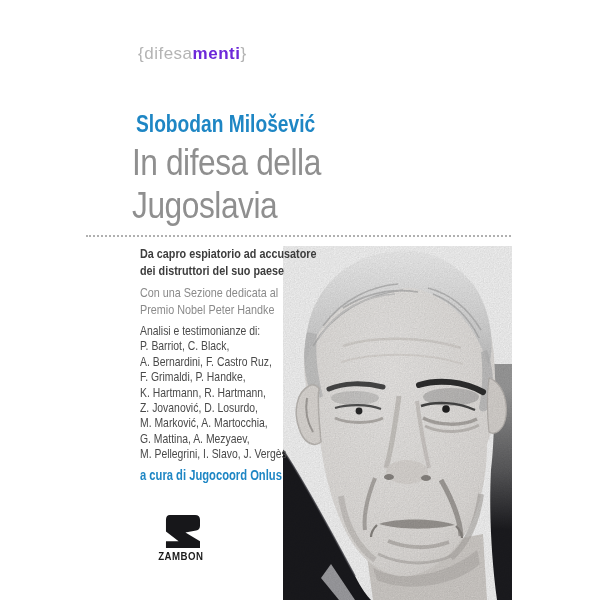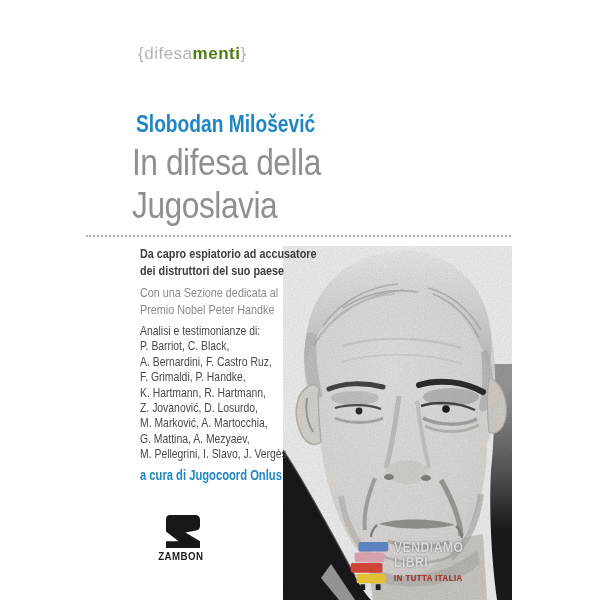--- a/index.html
+++ b/index.html
@@ -7,21 +7,21 @@
     position:relative;width:600px;height:600px;background:#ffffff;overflow:hidden;
     font-family:"Liberation Sans","DejaVu Sans",sans-serif;
   }
   .abs{position:absolute;}
   .sx80{transform:scaleX(0.80);transform-origin:0 0;}
   .sx88{transform:scaleX(0.88);transform-origin:0 0;}
 
   
   .series{left:138px;top:44px;font-size:17px;color:#9a9a9a;letter-spacing:.5px;white-space:nowrap;}
   .series .lt{color:#b4b4b4;}
-  .series .bd{color:#4d7c0f;font-weight:bold;}
+  .series .bd{color:#6d28d9;font-weight:bold;}
 
   
   .author{left:136px;top:110px;font-size:24px;font-weight:bold;color:#1e86c4;white-space:nowrap;}
   .title{left:132px;top:141px;font-size:36px;font-weight:300;color:#8f8f8f;line-height:43px;white-space:nowrap;letter-spacing:-0.5px;}
 
   .dotted{left:86px;top:235px;width:425px;height:0;border-top:2px dotted #b0b0b0;}
 
   .tagbold{left:140px;top:246px;font-size:13.5px;font-weight:bold;color:#3d3d3d;line-height:16.5px;white-space:nowrap;}
   .taggray{left:140px;top:284px;font-size:13.5px;color:#8a8a8a;line-height:17px;white-space:nowrap;}
 
@@ -184,29 +184,14 @@
     <div>M. Pellegrini, I. Slavo, J. Vergès</div>
   </div>
 
   <div class="abs curator sx80">a cura di Jugocoord Onlus</div>
 
   <svg class="abs zlogo" viewBox="0 0 38 36" aria-hidden="true">
     <path d="M6 1 H32 Q37 1 37 6 V12 Q37 16 33 17 L22 19 L37 28 V35 H2 V28 H15 L2 18 V6 Q2 1 6 1 Z" fill="#17171a"></path>
   </svg>
   <div class="abs zname">ZAMBON</div>
 
-  <div class="abs wm">
-    <svg class="books" viewBox="0 0 42 52" aria-hidden="true">
-      <rect x="9" y="1" width="31" height="10" rx="2" fill="#5c83c0"></rect>
-      <rect x="5" y="12" width="31" height="10" rx="2" fill="#d79fab"></rect>
-      <rect x="1" y="23" width="33" height="10" rx="2" fill="#ce4537"></rect>
-      <rect x="7" y="34" width="30" height="10" rx="2" fill="#e3c137"></rect>
-      <rect x="11" y="45" width="5" height="6" fill="#1e1e1e"></rect>
-      <rect x="27" y="45" width="5" height="6" fill="#1e1e1e"></rect>
-    </svg>
-    <div class="txt">
-      <div class="l1">VENDIAMO</div>
-      <div class="l2">LIBRI</div>
-      <div class="l3">IN TUTTA ITALIA</div>
-    </div>
-  </div>
 
 </div>
 
 </body></html>

